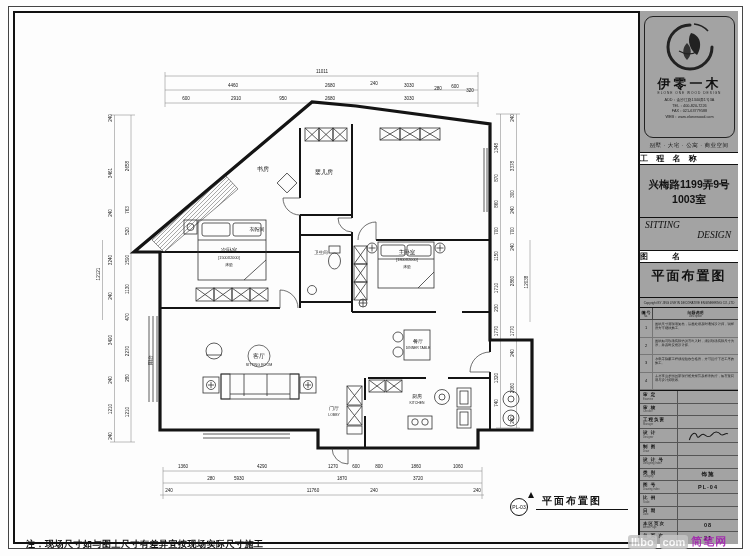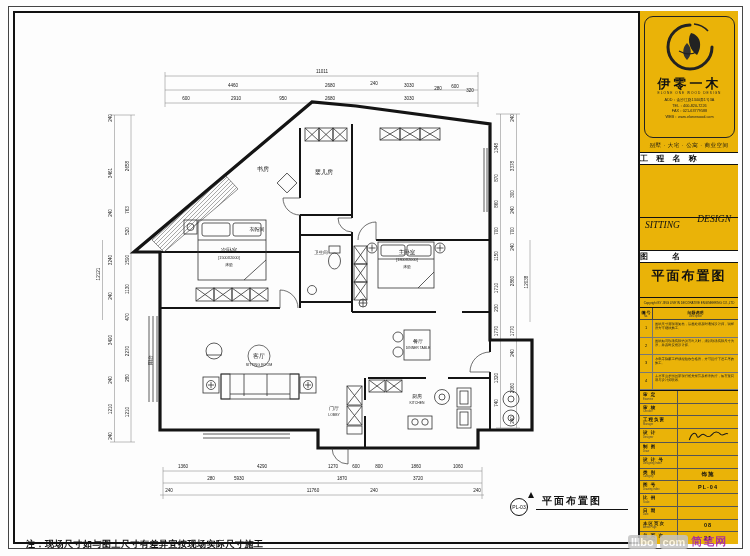--- a/index.html
+++ b/index.html
@@ -3,33 +3,33 @@
 <meta charset="utf-8">
 <style>
   * { box-sizing: border-box; margin: 0; padding: 0; }
   html,body { background:#e8e8e8; }
   .page { position:relative; width:750px; height:556px; background:#fdfdfd;
           font-family:"Liberation Sans", sans-serif; color:#111; overflow:hidden; }
   .frame-outer { position:absolute; left:8px; top:6px; width:735px; height:543px; border:1px solid #444; }
   .frame-inner { position:absolute; left:13px; top:11px; width:725px; height:533px; border:2px solid #111; }
 
   
-  .panel { position:absolute; left:638px; top:11px; width:100px; height:533px; border-left:2px solid #111; background:#eab308; }
+  .panel { position:absolute; left:638px; top:11px; width:100px; height:533px; border-left:2px solid #111; background:#a3a3a3; }
   .logo-box { position:absolute; left:4px; top:5px; width:91px; height:122px; border:1px solid #222; border-radius:9px; text-align:center; }
   .logo-svg { margin-top:4px; }
   .brand-cn { font-family:"Liberation Serif", serif; font-weight:bold; font-size:13px; letter-spacing:3px; line-height:14px; }
   .brand-en { font-size:3.2px; letter-spacing:1px; line-height:5px; color:#222; }
   .contact { margin-top:2px; font-size:3.8px; line-height:5.6px; color:#222; }
   .scope { position:absolute; top:128px; width:100%; height:13px; line-height:13px; text-align:center; font-size:5.5px; letter-spacing:.5px; }
   .sec-hdr { position:absolute; width:100%; text-align:left; font-weight:bold; border-top:1.5px solid #111; border-bottom:1px solid #111; background:#fff; }
   .gc-hdr { top:141px; height:13px; line-height:12px; font-size:8px; letter-spacing:3px; }
   .pname { position:absolute; top:154px; width:100%; height:52px; text-align:center; font-weight:bold; font-size:10.5px; line-height:15px; padding-top:12px; }
   .intdes { position:absolute; top:206px; width:100%; height:25px; border-top:1px solid #111; font-family:"Liberation Serif", serif; font-style:italic; font-size:9.5px; }
   .intdes .l1 { position:absolute; left:5px; top:2px; }
-  .intdes .l2 { position:absolute; right:7px; bottom:18px; }
+  .intdes .l2 { position:absolute; right:7px; bottom:2px; }
   .tn-hdr { top:231px; height:13px; line-height:12px; font-size:8px; letter-spacing:8px; border-top:1px solid #111;margin-top:8px; }
   .dname { position:absolute; top:244px; width:100%; height:42px; line-height:42px; text-align:center; font-weight:bold; font-size:13px; letter-spacing:2px; }
   .copyline { position:absolute; top:286px; width:100%; height:10px; line-height:10px; border-top:1.5px solid #111; font-size:3px; text-align:center; color:#222; overflow:hidden; white-space:nowrap; }
   .notes { position:absolute; top:296px; width:100%; height:83px; border-top:1px solid #111; font-size:3.2px; }
   .notes-hdr { display:flex; height:12px; border-bottom:.5px solid #444; text-align:center; }
   .notes-hdr .c1 { width:13px; border-right:.5px solid #444; padding-top:1.5px; }
   .notes-hdr .c2 { flex:1; padding-top:1.5px; }
   .nh-cn { display:block; font-size:4px; font-weight:bold; }
   .nh-en { display:block; font-size:2.6px; color:#333; }
   .note-row { display:flex; height:17.5px; border-bottom:.5px solid #777; overflow:hidden; }
@@ -358,20 +358,24 @@
         <div>ADD：金沙江路1340弄1号3A</div>
         <div>TEL：400-820-7226</div>
         <div>FAX：021-63779588</div>
         <div>WEB：www.elonewood.com</div>
       </div>
     </div>
 
     <div class="scope">别墅 · 大宅 · 公寓 · 商业空间</div>
 
     <div class="sec-hdr gc-hdr">工 程 名 称</div>
+    <div class="pname">
+      <div>兴梅路1199弄9号</div>
+      <div>1003室</div>
+    </div>
 
     <div class="intdes">
       <span class="l1">SITTING</span>
       <span class="l2">DESIGN</span>
     </div>
 
     <div class="sec-hdr tn-hdr">图　名</div>
     <div class="dname">平面布置图</div>
 
     <div class="copyline">Copyright BY JING LIVE'IN DECORATIVE ENGINEERING CO.,LTD</div>

